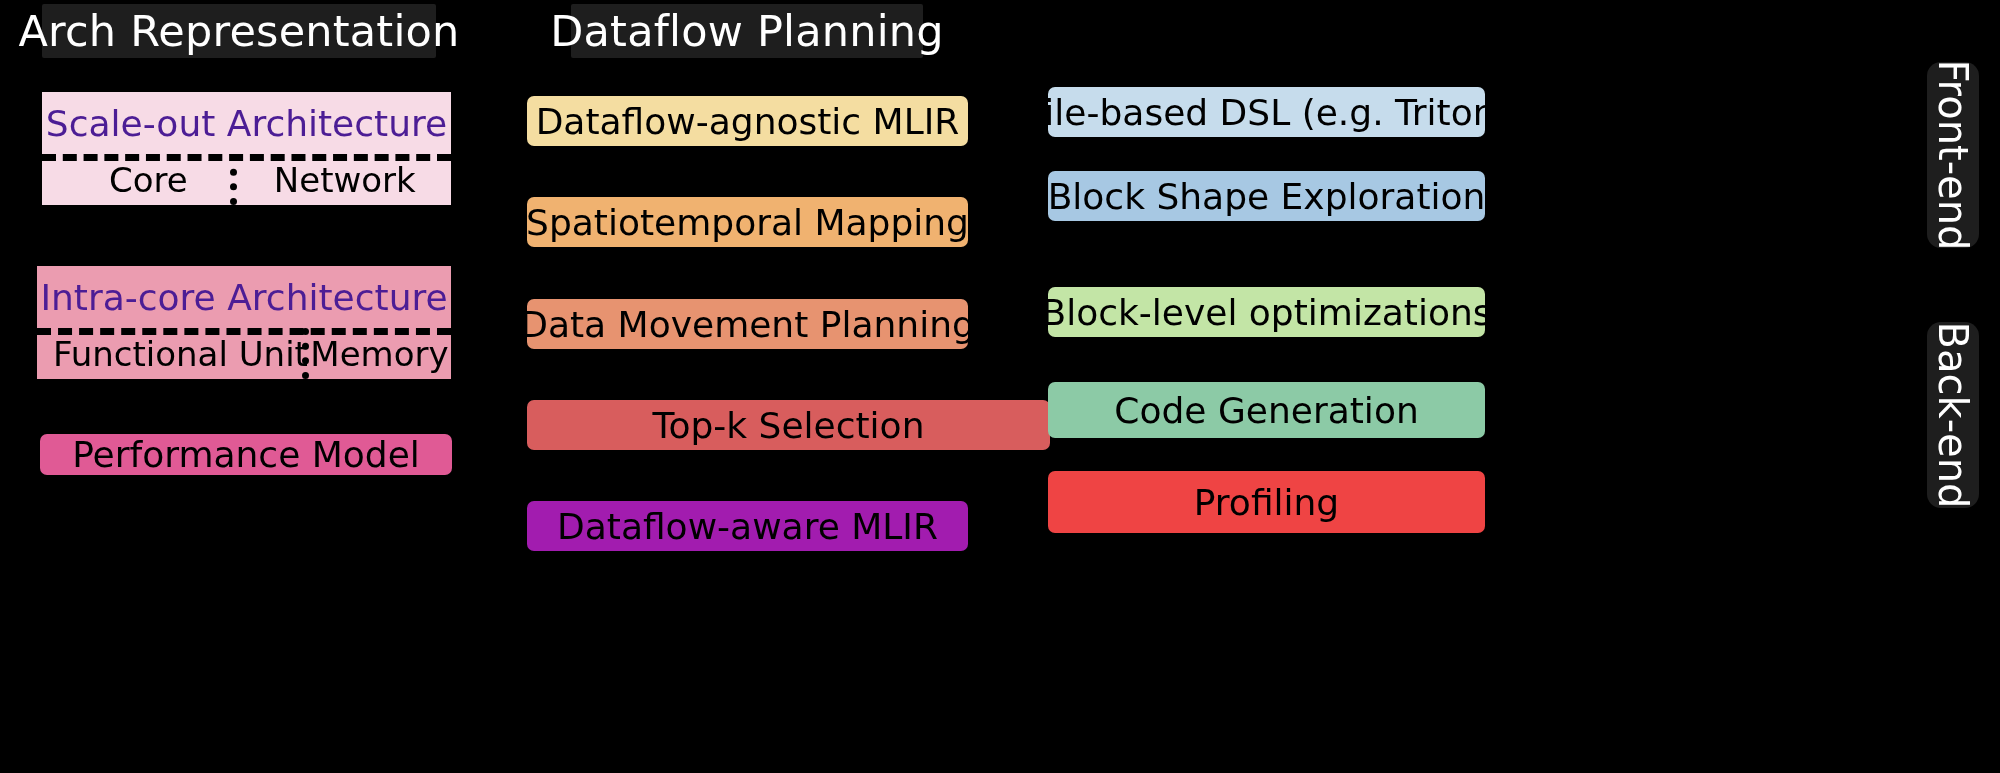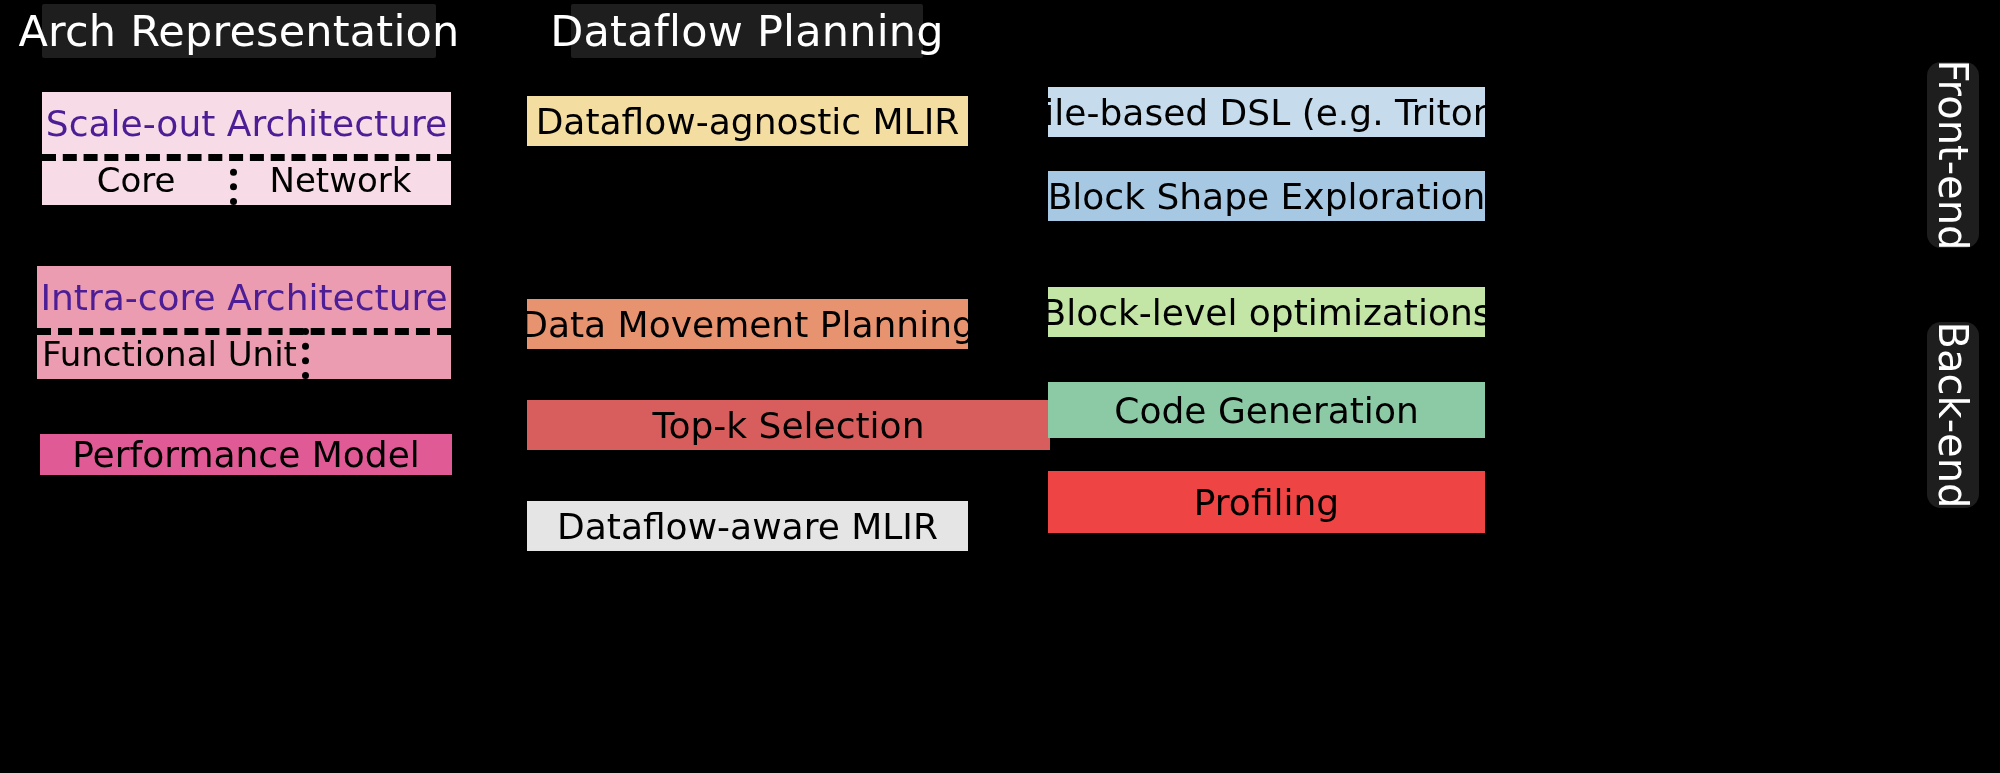--- a/index.html
+++ b/index.html
@@ -59,20 +59,21 @@
     position: absolute;
     display: flex;
     align-items: center;
     justify-content: center;
     color: #000000;
     font-size: 36px;
     font-weight: 400;
     white-space: nowrap;
     box-sizing: border-box;
     overflow: hidden;
+    border-radius: 7px;
   }
 
   
   .arch-block {
     position: absolute;
     box-sizing: border-box;
     overflow: hidden;
   }
   .arch-title {
     position: absolute;
@@ -86,20 +87,21 @@
     font-size: 36px;
     white-space: nowrap;
   }
   .arch-sub-row {
     position: absolute;
     left: 0;
     right: 0;
     bottom: 0;
     display: flex;
     align-items: center;
+    padding-left: 16px;
   }
   .arch-sub {
     display: flex;
     align-items: center;
     justify-content: center;
     color: #000000;
     font-size: 34px;
     white-space: nowrap;
     height: 100%;
     box-sizing: border-box;
@@ -135,45 +137,49 @@
       <div class="arch-sub" style="width:221px;">Network</div>
     </div>
   </div>
 
   <div class="arch-block" style="left:37px; top:266px; width:414px; height:113px; background:#eb9cb0;">
     <div class="arch-title" style="height:62px;">Intra-core Architecture</div>
     <div class="hdash" style="top:62px;"></div>
     <div class="vdash" style="left:265px; top:62px; height:51px;"></div>
     <div class="arch-sub-row" style="height:51px;">
       <div class="arch-sub" style="width:265px;">Functional Unit</div>
+      <div class="arch-sub" style="width:149px;">Memory</div>
     </div>
   </div>
 
   <div class="bar" style="left:40px; top:434px; width:412px; height:41px; background:#e05a95;">
     <span>Performance Model</span>
   </div>
 
   <div class="col-header" style="left:571px; top:4px; width:352px; height:54px;">
     <span>Dataflow Planning</span>
   </div>
 
   <div class="bar" style="left:527px; top:96px; width:441px; height:50px; background:#f4dda1;">
     <span>Dataflow-agnostic MLIR</span>
   </div>
 
+  <div class="bar" style="left:527px; top:197px; width:441px; height:50px; background:#f0b270;">
+    <span>Spatiotemporal Mapping</span>
+  </div>
 
   <div class="bar" style="left:527px; top:299px; width:441px; height:50px; background:#e79370;">
     <span>Data Movement Planning</span>
   </div>
 
   <div class="bar" style="left:527px; top:400px; width:523px; height:50px; background:#d85d5d;">
     <span>Top-k Selection</span>
   </div>
 
-  <div class="bar" style="left:527px; top:501px; width:441px; height:50px; background:#e5e5e5;">
+  <div class="bar" style="left:527px; top:501px; width:441px; height:50px; background:#a21caf;">
     <span>Dataflow-aware MLIR</span>
   </div>
 
   <div class="bar" style="left:1048px; top:87px; width:437px; height:50px; background:#c6dcec;">
     <span>Tile-based DSL (e.g. Triton)</span>
   </div>
 
   <div class="bar" style="left:1048px; top:171px; width:437px; height:50px; background:#a7c8e3;">
     <span>Block Shape Exploration</span>
   </div>

